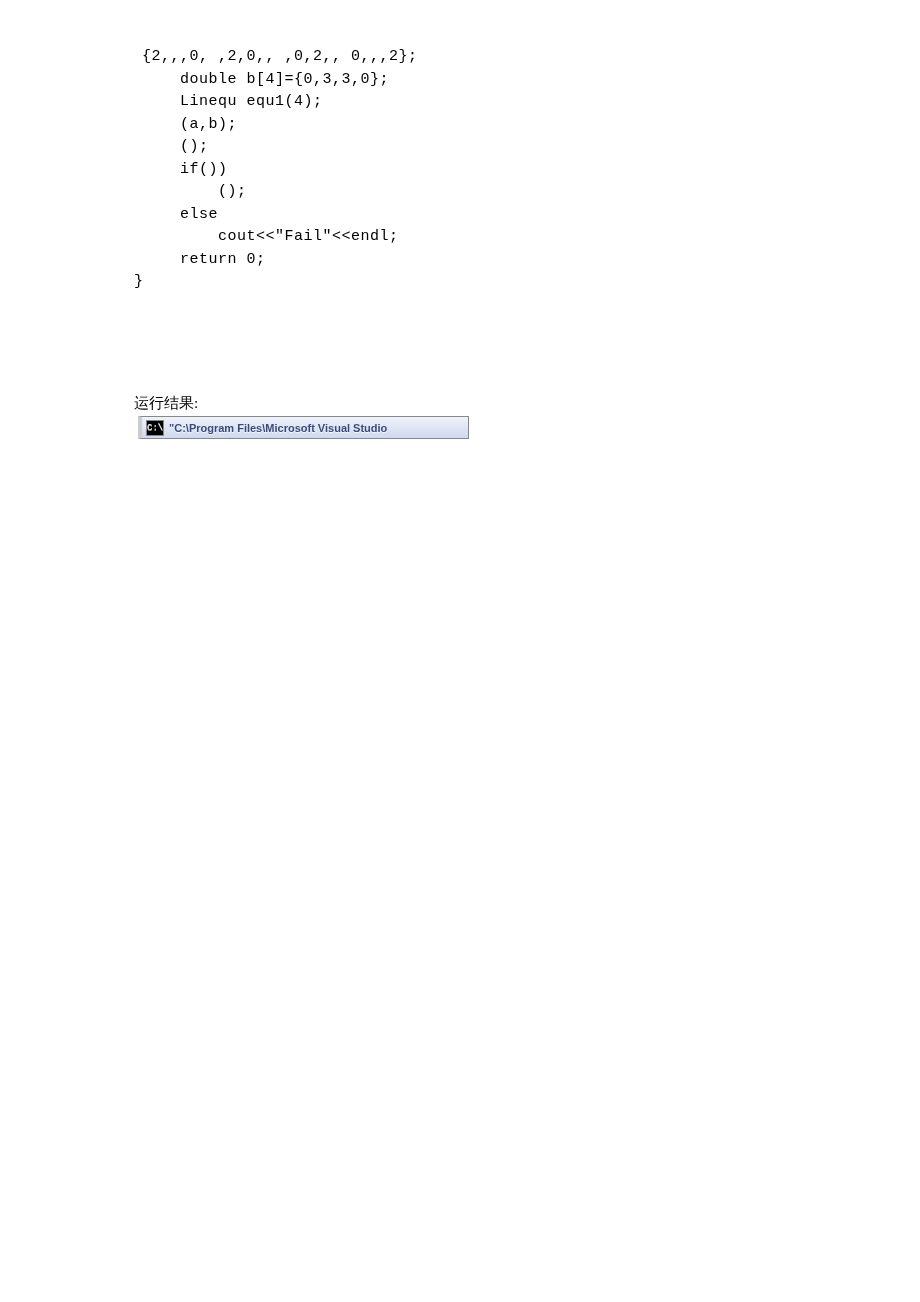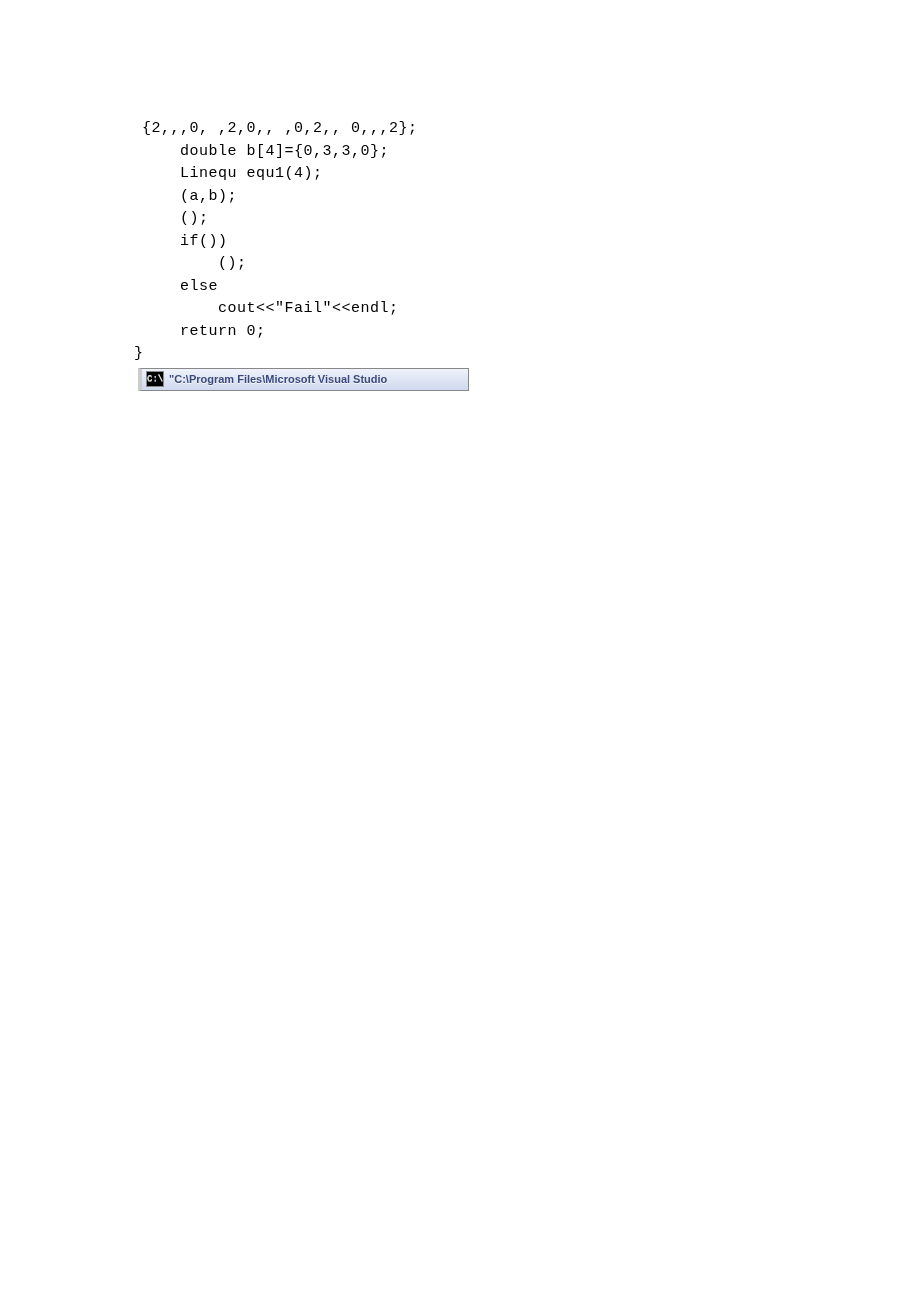--- a/index.html
+++ b/index.html
@@ -1,16 +1,16 @@
 <!DOCTYPE html>
 <html><head>
 <meta charset="utf-8">
 <style>
 body{margin:0;background:#fff;font-family:"SimSun","NSimSun","Courier New",monospace;font-size:15px;color:#000;line-height:1.5}
-.page{width:920px;min-height:1302px;padding-top:118px;box-sizing:border-box}
+.page{width:920px;min-height:1302px;padding-top:46px;box-sizing:border-box}
 .code{white-space:pre;padding-left:142px;letter-spacing:0.5px}
 .lbl{padding-left:134px;margin-top:98px;font-family:"SimSun",serif}
 .conwrap{margin-left:138px;margin-top:2px;width:326px;border:1px solid #888;border-left:4px solid #ccc;background:#000;box-shadow:inset 1px 1px 0 #e8e8e8}
 .titlebar{height:21px;background:linear-gradient(#eef2fb,#cfd9ee);display:flex;align-items:center;font:bold 11px Tahoma,Arial,sans-serif;color:#3a4a7a;padding-left:4px;overflow:hidden;white-space:nowrap;text-shadow:0 1px 0 rgba(255,255,255,.7)}
 .cx{width:16px;height:14px;background:#000;color:#fff;font:9px/14px "Courier New",monospace;text-align:center;margin-right:5px;border:1px solid #888;flex:0 0 auto}
 .term{color:#d8d8d8;font:bold 13px "Lucida Console","Courier New",monospace;white-space:pre;padding:6px 0 18px 0;letter-spacing:0.3px}
 </style>
 </head>
 <body>
 
@@ -19,19 +19,20 @@
     double b[4]={0,3,3,0};
     Linequ equ1(4);
     (a,b);
     ();
     if())
         ();
     else
         cout&lt;&lt;"Fail"&lt;&lt;endl;
     return 0;</div>
  <div class="code" style="padding-left:134px">}</div>
+ <div class="lbl">运行结果:</div>
  <div class="conwrap">
   <div class="titlebar">
    <span class="cx">C:\</span>
    <span>"C:\Program Files\Microsoft Visual Studio</span>
   </div>
  </div>
 </div>
 
 </body></html>

